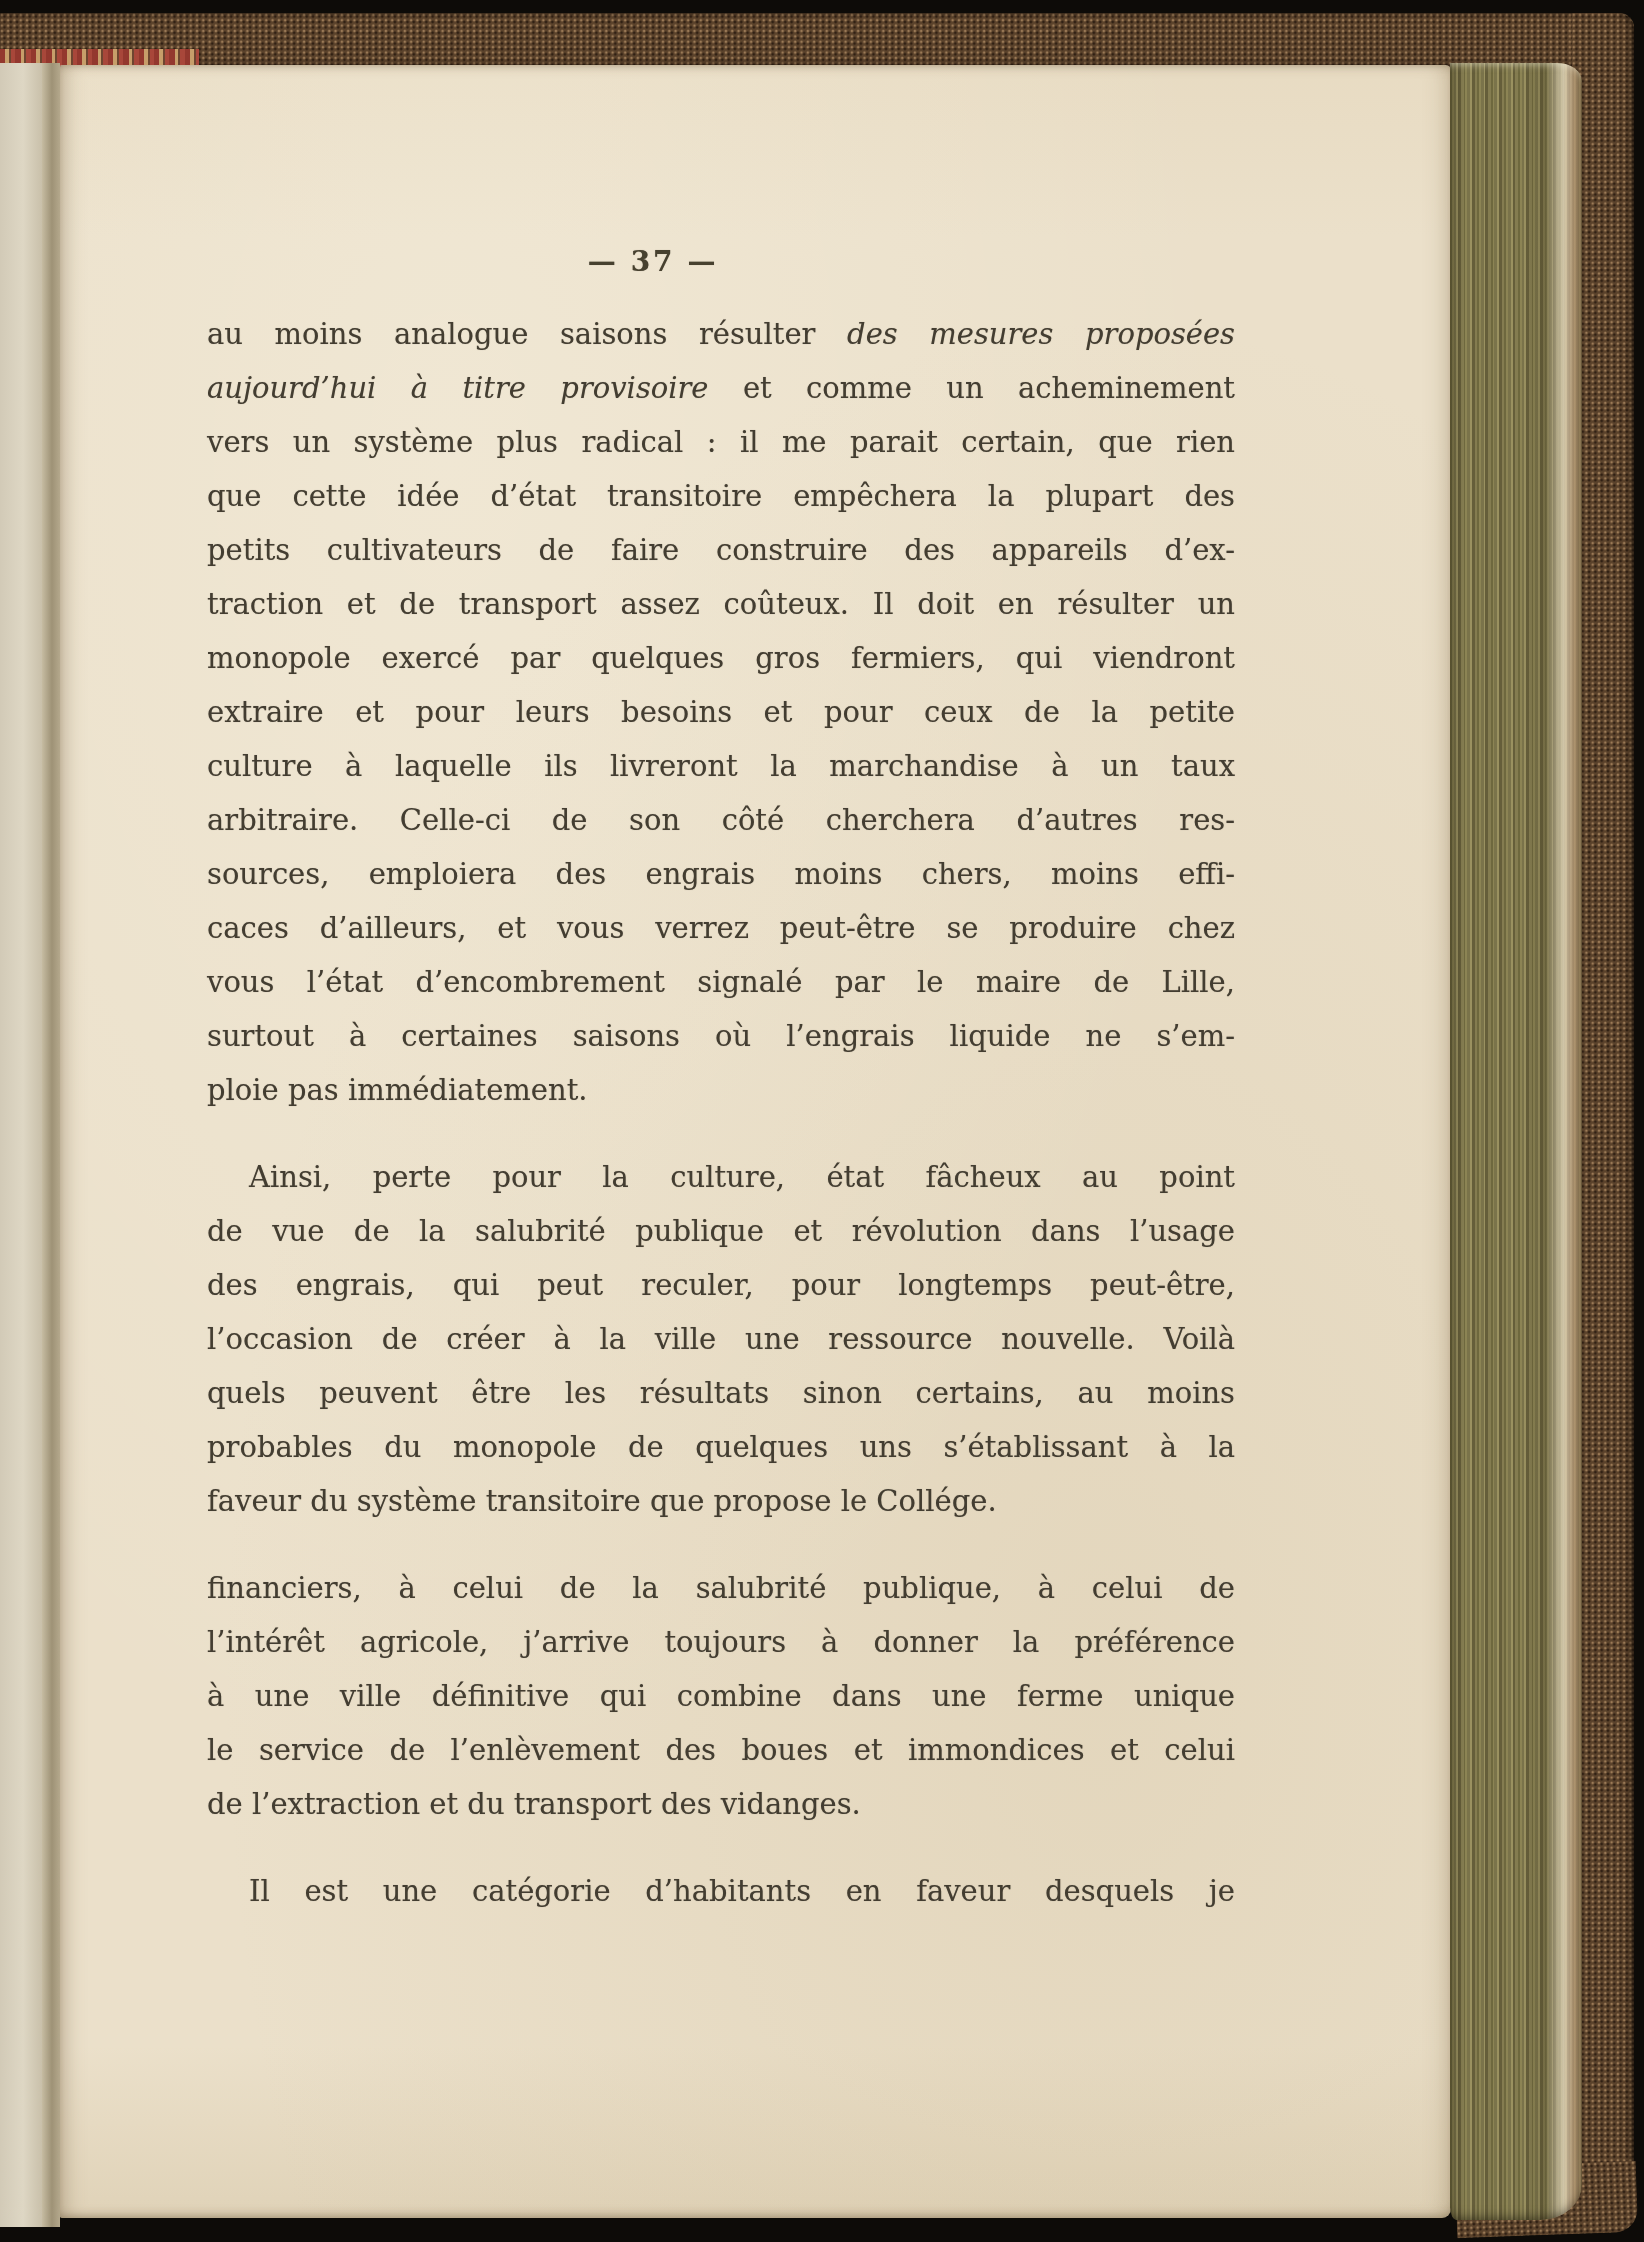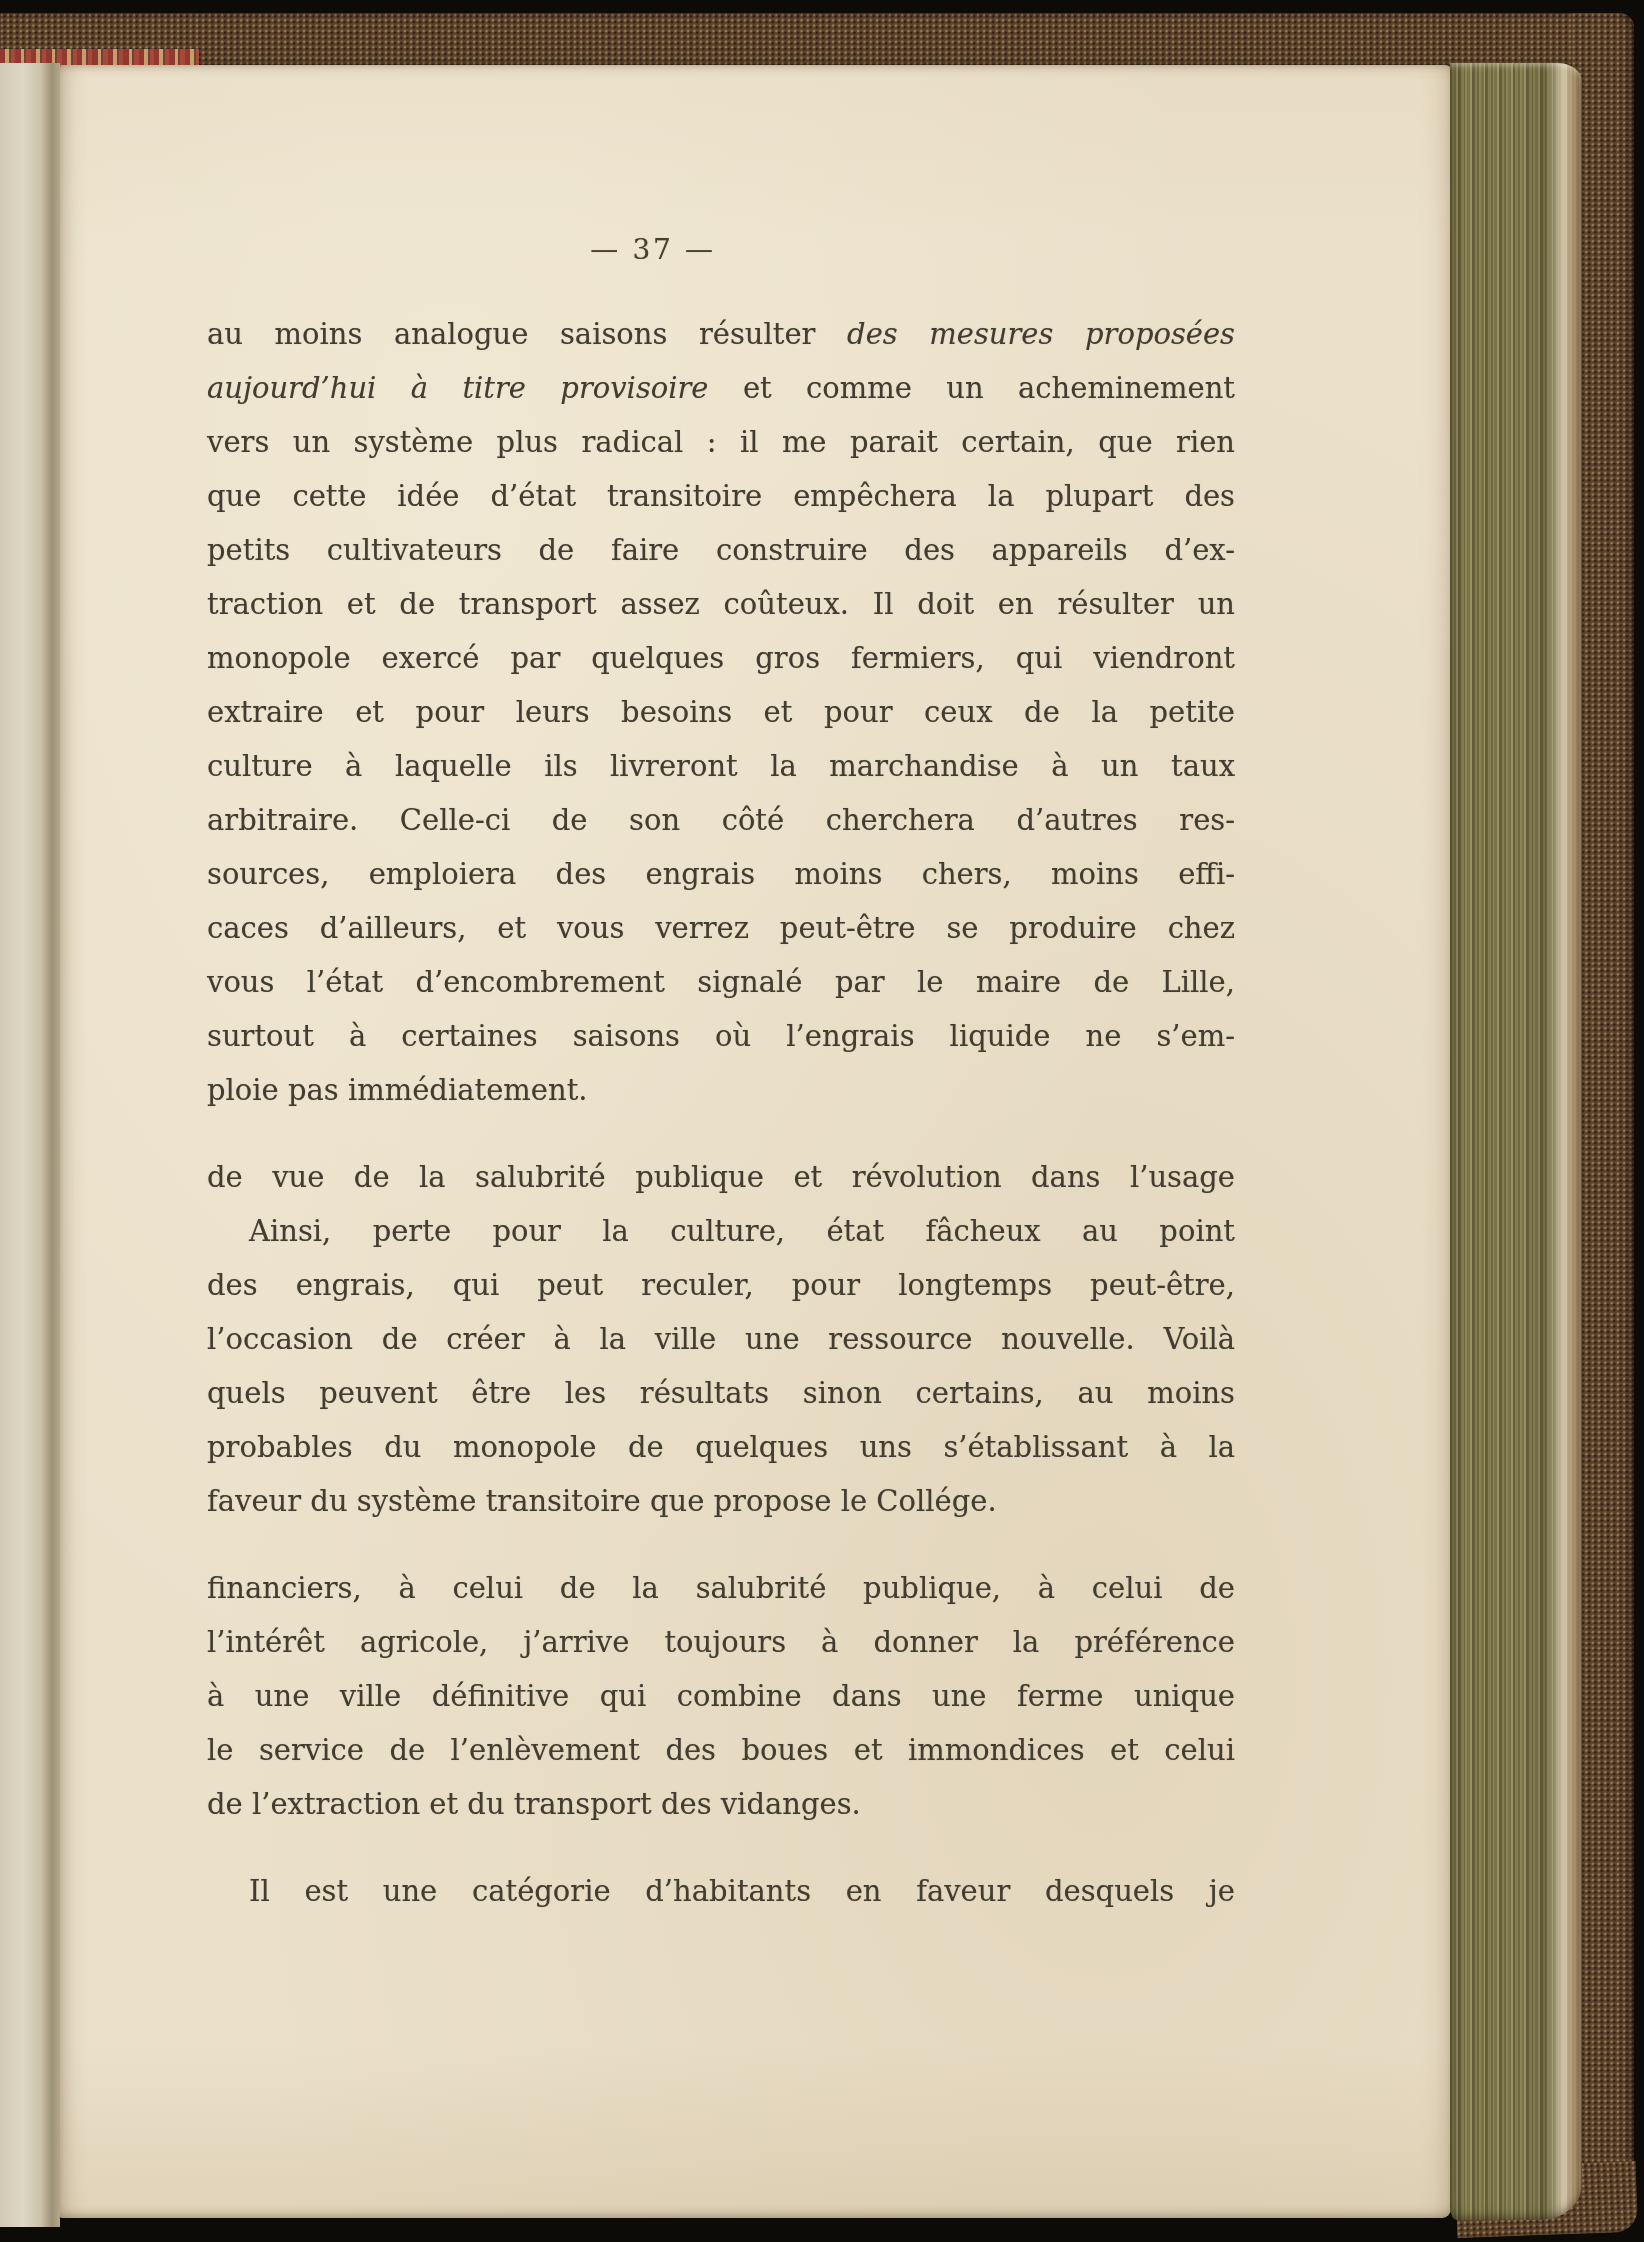--- a/index.html
+++ b/index.html
@@ -73,22 +73,22 @@
         #6e683e 0 1.8px, #8c8454 1.8px 3.6px, #7a734a 3.6px 6.3px,
         #9a9160 6.3px 8.1px, #655e3a 8.1px 11px, #847c50 11px 13.6px),
       linear-gradient(180deg,#7d7749,#7d7749);
     border-top-right-radius:25px 18px;
     border-bottom-right-radius:42px 36px;
     border-bottom-left-radius:7.2px 12.7px;
     box-shadow:inset 0 7.2px 7.2px -5.4px rgba(250,245,225,.5), inset 0 -9px 11px -7.2px rgba(25,20,10,.6);
   }
   
   .page-number{
-    position:absolute;left:452px;top:168px;width:282px;
-    text-align:center;font-size:28px;letter-spacing:2.7px;font-weight:normal;
+    position:absolute;left:452px;top:180px;width:282px;
+    text-align:center;font-size:28px;letter-spacing:2.7px;font-weight:bold;
     color:#47412f;text-shadow:0 0 0.9px rgba(67,61,49,.4);
   }
   .text-block{
     position:absolute;left:147px;top:242px;width:1028px;
     font-size:29px;line-height:54px;
     text-shadow:0 0 0.9px rgba(67,61,49,.35);
   }
   .paragraph{margin:0;}
   .paragraph + .paragraph{margin-top:33px;}
   .line{
@@ -126,22 +126,22 @@
           <div class="line"><span>extraire et pour leurs besoins et pour ceux de la petite</span></div>
           <div class="line"><span>culture à laquelle ils livreront la marchandise à un taux</span></div>
           <div class="line"><span>arbitraire. Celle-ci de son côté cherchera d’autres res-</span></div>
           <div class="line"><span>sources, emploiera des engrais moins chers, moins effi-</span></div>
           <div class="line"><span>caces d’ailleurs, et vous verrez peut-être se produire chez</span></div>
           <div class="line"><span>vous l’état d’encombrement signalé par le maire de Lille,</span></div>
           <div class="line"><span>surtout à certaines saisons où l’engrais liquide ne s’em-</span></div>
           <div class="line last"><span>ploie pas immédiatement.</span></div>
         </div>
         <div class="paragraph">
+          <div class="line indent"><span>Ainsi, perte pour la culture, état fâcheux au point</span></div>
           <div class="line"><span>de vue de la salubrité publique et révolution dans l’usage</span></div>
-          <div class="line indent"><span>Ainsi, perte pour la culture, état fâcheux au point</span></div>
           <div class="line"><span>des engrais, qui peut reculer, pour longtemps peut-être,</span></div>
           <div class="line"><span>l’occasion de créer à la ville une ressource nouvelle. Voilà</span></div>
           <div class="line"><span>quels peuvent être les résultats sinon certains, au moins</span></div>
           <div class="line"><span>probables du monopole de quelques uns s’établissant à la</span></div>
           <div class="line last"><span>faveur du système transitoire que propose le Collége.</span></div>
         </div>
         <div class="paragraph">
           <div class="line"><span>financiers, à celui de la salubrité publique, à celui de</span></div>
           <div class="line"><span>l’intérêt agricole, j’arrive toujours à donner la préférence</span></div>
           <div class="line"><span>à une ville définitive qui combine dans une ferme unique</span></div>

